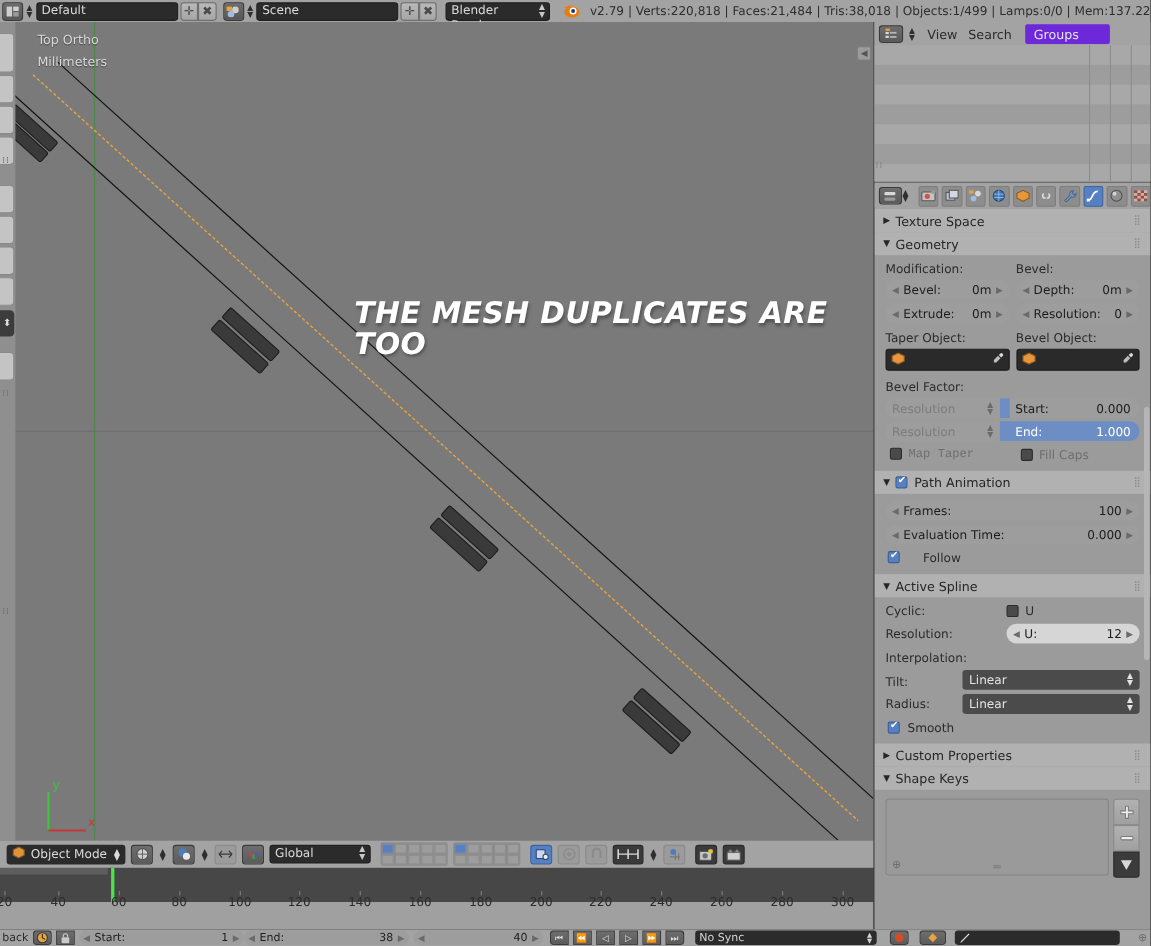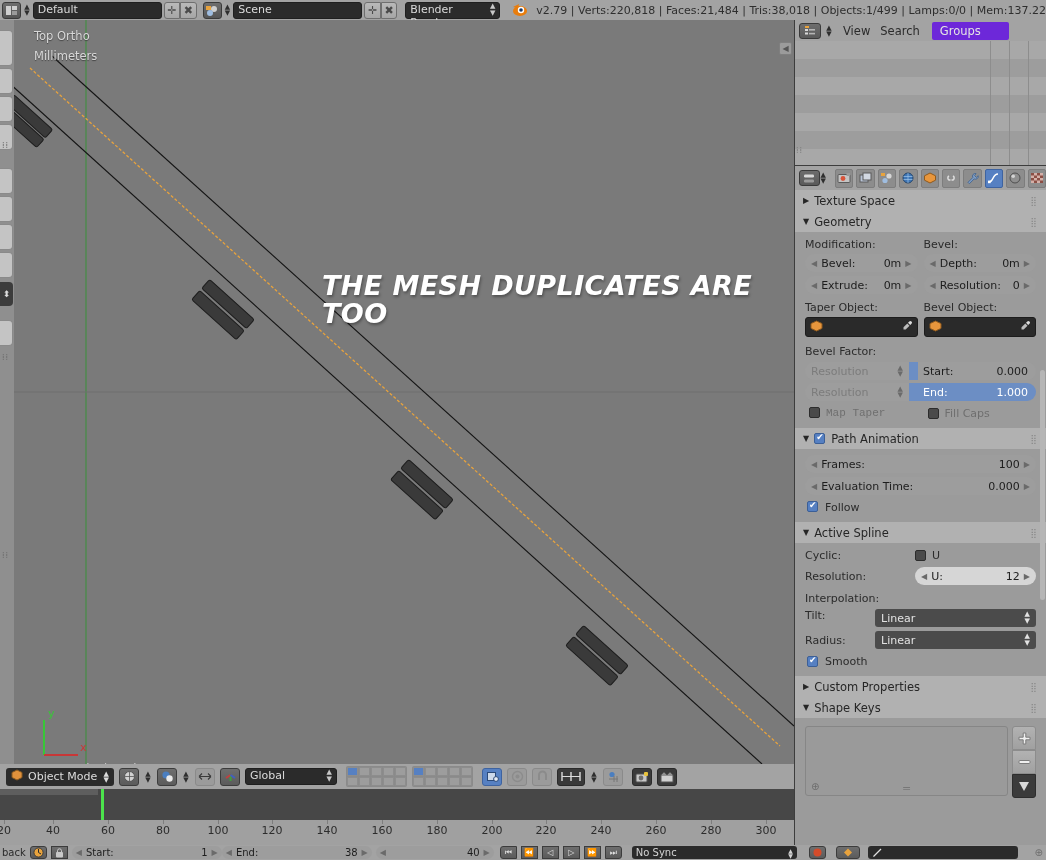--- a/index.html
+++ b/index.html
@@ -396,21 +396,21 @@
           <path d="M1 4l3-3 3 3M7 4l3-3 3 3" fill="#8f8f8f" stroke="#555"></path>
         </svg>
     </div>
   </div>
 
   <div id="timeline">
     <div id="tl-track"></div>
     <div id="tl-range" style="left:0px;width:98px;"></div>
     <div id="playhead" style="left:101px;"></div>
     <div id="tl-ruler"></div>
-    <div id="tl-ticks" style="position: absolute; left: 0px; top: 31px; width: 794px; height: 25px;">
+    <div id="tl-ticks" style="position: absolute; left: 0px; top: 21px; width: 794px; height: 25px;">
         <span class="tick" style="left: 4px;">20</span>
         <div class="ticklineT" style="left: 4px;"></div>
         <span class="tick" style="left: 53px;">40</span>
         <div class="ticklineT" style="left: 53px;"></div>
         <span class="tick" style="left: 108px;">60</span>
         <div class="ticklineT" style="left: 108px;"></div>
         <span class="tick" style="left: 163px;">80</span>
         <div class="ticklineT" style="left: 163px;"></div>
         <span class="tick" style="left: 218px;">100</span>
         <div class="ticklineT" style="left: 218px;"></div>
@@ -735,21 +735,21 @@
             <span class="lbl">Frames:</span>
           <span class="val">100</span>
             <span class="arr">▶</span>
         </div>
         <div class="numfield" style="margin-bottom:6px;">
           <span class="arl">◀</span>
             <span class="lbl">Evaluation Time:</span>
           <span class="val">0.000</span>
             <span class="arr">▶</span>
         </div>
-        <div style="display:flex;align-items:flex-start;gap:7px;padding-left:2px;">
+        <div style="display:flex;align-items:flex-start;gap:21px;padding-left:2px;">
           <span class="chk on"></span>
           <span class="lab">Follow</span>
         </div>
       </div>
 
       <div class="ptitle">
         <span class="tri">▼</span>
         <span>Active Spline</span>
         <span class="grip">⣿</span>
       </div>
@@ -762,21 +762,21 @@
         <div style="display:flex;align-items:center;margin-bottom:7px;">
           <span class="lab" style="width:110px;">Resolution:</span>
           <div class="numfield light" style="flex:1;">
             <span class="arl">◀</span>
               <span class="lbl">U:</span>
             <span class="val">12</span>
               <span class="arr">▶</span>
           </div>
         </div>
         <div style="margin-bottom:4px;"><span class="lab">Interpolation:</span></div>
-        <div style="display:flex;align-items:flex-start;margin-bottom:4px;">
+        <div style="display:flex;align-items:flex-end;margin-bottom:4px;">
           <span class="lab" style="width:70px;">Tilt:</span>
           <div class="enumfield" style="flex:1;">
             <span>Linear</span>
             <span class="updown">▲<br>▼</span>
           </div>
         </div>
         <div style="display:flex;align-items:center;margin-bottom:6px;">
           <span class="lab" style="width:70px;">Radius:</span>
           <div class="enumfield" style="flex:1;">
             <span>Linear</span>

